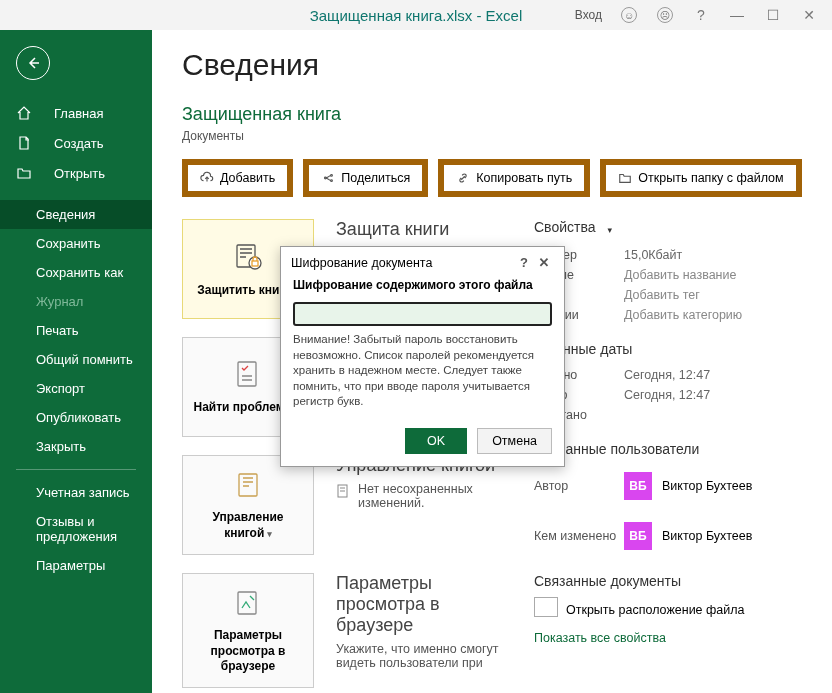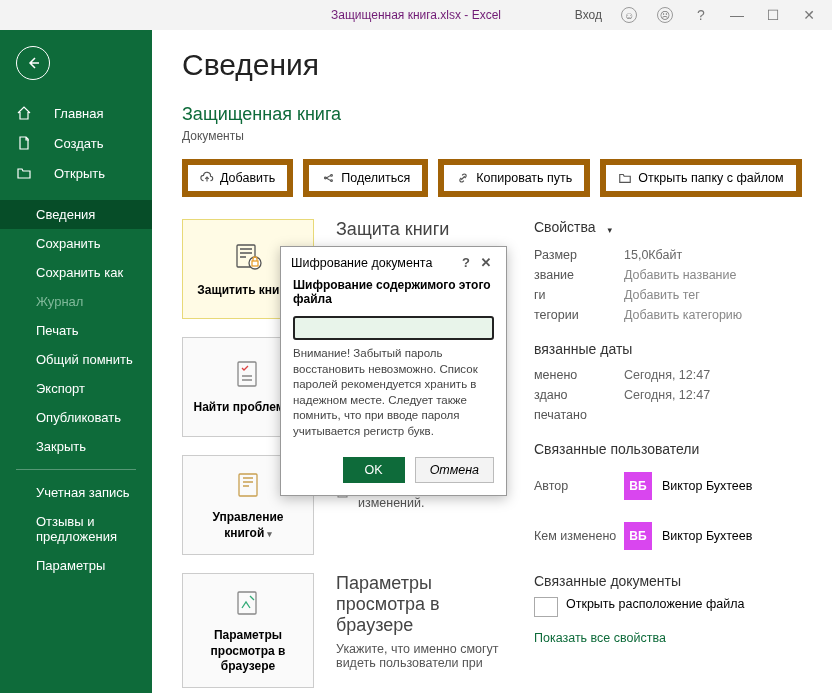--- a/index.html
+++ b/index.html
@@ -1,20 +1,20 @@
 <!DOCTYPE html>
 <html><head>
 <meta charset="utf-8">
 <style>
 * { box-sizing: border-box; margin: 0; padding: 0; font-family: "Segoe UI", Arial, sans-serif; }
 body { width: 832px; height: 693px; overflow: hidden; background: #fff; position: relative; }
 
 
 .titlebar { height: 30px; background: #f3f3f3; display: flex; align-items: center; position: relative; }
-.title-center { position: absolute; left: 50%; transform: translateX(-50%); font-size: 12px; color: #701a75; }
+.title-center { position: absolute; left: 50%; transform: translateX(-50%); font-size: 15px; color: #0f766e; }
 .title-right { margin-left: auto; display: flex; align-items: center; gap: 6px; padding-right: 8px; }
 .title-right .login { font-size: 12px; color: #555; margin-right: 6px; }
 .title-right .tbtn { width: 30px; height: 30px; display: flex; align-items: center; justify-content: center; color: #777; font-size: 14px; cursor: pointer; }
 .title-right .face { border: 1px solid #999; border-radius: 50%; width: 16px; height: 16px; display: flex; align-items: center; justify-content: center; font-size: 10px; }
 
 
 .main { display: flex; height: calc(693px - 30px); }
 .sidebar { width: 152px; background: #0e6b3a; color: #fff; display: flex; flex-direction: column; padding-top: 10px; }
 .back-btn { width: 34px; height: 34px; border: 1.5px solid #fff; border-radius: 50%; margin: 6px 0 18px 16px; display: flex; align-items: center; justify-content: center; cursor: pointer; }
 .nav-item { display: flex; align-items: center; padding: 7px 16px; font-size: 13px; cursor: pointer; gap: 22px; }
@@ -51,36 +51,36 @@
 .rightcol { width: 268px; font-size: 12.5px; }
 .props-head { font-size: 14px; color: #333; margin-bottom: 10px; display: inline-flex; align-items: flex-end; gap: 12px; }
 .prop-row { display: flex; padding: 3px 0; }
 .prop-label { width: 90px; color: #555; }
 .prop-value { color: #666; }
 .prop-value.link { color: #888; cursor: pointer; }
 .sec-head2 { font-size: 14px; color: #333; margin: 16px 0 8px; }
 .user-row { display: flex; align-items: center; gap: 10px; padding: 4px 0; }
 .avatar { width: 28px; height: 28px; background: #d946ef; color: #fff; font-size: 12px; font-weight: 600; display: flex; align-items: center; justify-content: center; }
 .greenlink { color: #0e6b3a; font-size: 12.5px; cursor: pointer; margin-top: 6px; display: inline-block; }
-.folder-row { display: flex; align-items: flex-start; gap: 8px; margin: 8px 0; cursor: pointer; }
+.folder-row { display: flex; align-items: flex-end; gap: 8px; margin: 8px 0; cursor: pointer; }
 .folder-icon { width: 24px; height: 20px; border: 1px solid #aaa; }
 
 
-.dialog-overlay { position: absolute; left: 280px; top: 246px; width: 227px; background: #fff; border: 1px solid #999; box-shadow: 0 3px 12px rgba(0,0,0,0.25); }
+.dialog-overlay { position: absolute; left: 280px; top: 246px; width: 285px; background: #fff; border: 1px solid #999; box-shadow: 0 3px 12px rgba(0,0,0,0.25); }
 .dlg-titlebar { display: flex; align-items: center; padding: 8px 10px 4px; font-size: 12.5px; }
 .dlg-title { flex: 1; }
 .dlg-tbtn { width: 20px; text-align: center; color: #555; cursor: pointer; font-weight: bold; font-size: 13px; }
 .dlg-body { padding: 4px 12px 10px; font-size: 12px; }
 .dlg-strong { font-weight: 600; margin-bottom: 10px; }
 .dlg-label { margin-bottom: 2px; }
 .dlg-input { width: 100%; height: 24px; border: 2.5px solid #222; border-radius: 3px; padding: 2px 4px; outline: none; margin-bottom: 6px; background: #e8f4ea; }
 .dlg-warn { font-size: 11.5px; color: #444; line-height: 1.35; }
 .dlg-buttons { display: flex; justify-content: flex-end; gap: 10px; padding: 8px 12px 12px; }
 .dlg-ok { background: #0e6b3a; color: #fff; border: none; padding: 5px 22px; font-size: 12.5px; cursor: pointer; }
-.dlg-cancel { background: #f3f3f3; border: 1px solid #bbb; padding: 5px 14px; font-size: 12.5px; cursor: pointer; font-style: italic; }
+.dlg-cancel { background: #f3f3f3; border: 1px solid #bbb; padding: 5px 14px; font-size: 12.5px; cursor: pointer; }
 </style>
 </head>
 <body>
 
 <div class="titlebar">
   <div class="title-center">Защищенная книга.xlsx  -  Excel</div>
   <div class="title-right">
     <span class="login">Вход</span>
     <div class="tbtn">
         <span class="face">☺</span>

